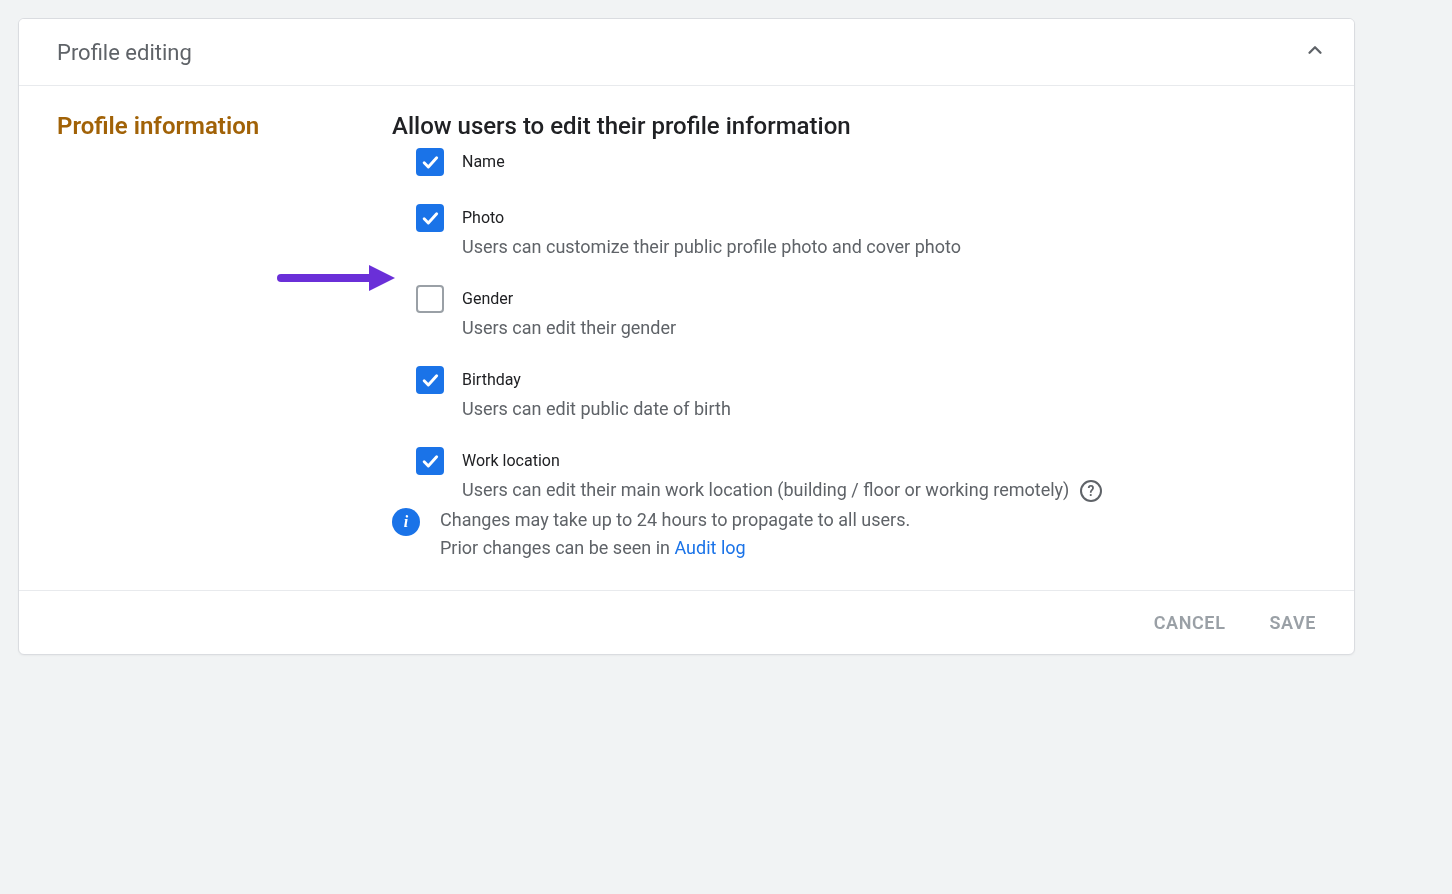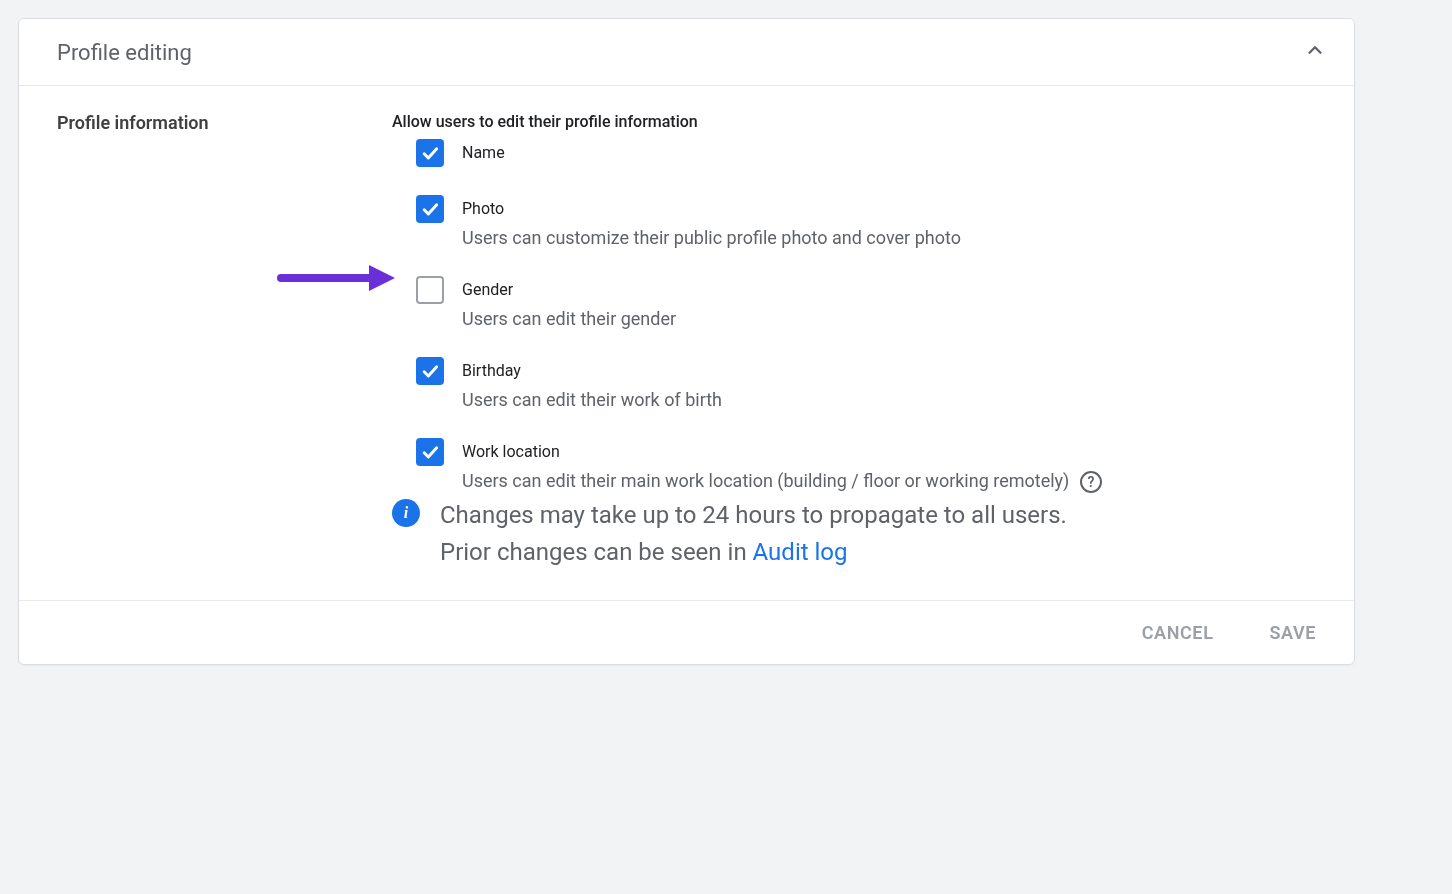--- a/index.html
+++ b/index.html
@@ -37,29 +37,29 @@
   }
   .chev { color: #5f6368; }
   .card-body {
     padding: 26px 28px 28px 38px;
     display: flex;
     position: relative;
   }
   .left-col {
     width: 335px;
     flex: 0 0 335px;
-    font-size: 18px;
+    font-size: 24px;
     font-weight: 600;
-    color: #404040;
+    color: #a16207;
   }
   .right-col {
     flex: 1;
   }
   .section-heading {
-    font-size: 16px;
+    font-size: 24px;
     font-weight: 500;
     margin: 0 0 8px 0;
     color: #202124;
   }
   .section-sub {
     font-size: 18px;
     color: #5f6368;
     margin-bottom: 28px;
   }
   a.link {
@@ -135,30 +135,30 @@
     justify-content:center;
     font-family: Georgia, serif;
     font-style: italic;
     font-weight: bold;
     font-size: 16px;
     flex: 0 0 28px;
     margin-right: 20px;
     margin-top: 2px;
   }
   .info-text {
-    font-size: 24px;
+    font-size: 18px;
     color: #5f6368;
     line-height: 1.55;
   }
   .card-footer {
     border-top: 1px solid #e8eaed;
     padding: 20px 32px;
     display: flex;
     justify-content: flex-end;
-    gap: 44px;
+    gap: 32px;
   }
   .btn {
     background: none;
     border: none;
     font-size: 18px;
     font-weight: 600;
     letter-spacing: 0.6px;
     color: #9aa0a6;
     cursor: pointer;
     font-family: inherit;
@@ -223,21 +223,21 @@
               </div>
             </div>
             <div class="option">
               <div class="checkbox checked">
                 <svg width="20" height="20" viewBox="0 0 24 24" fill="none" stroke="#fff" stroke-width="3.5" stroke-linecap="round" stroke-linejoin="round">
                   <polyline points="5 13 10 18 20 7"></polyline>
                 </svg>
               </div>
               <div class="opt-text">
                 <div class="opt-label">Birthday</div>
-                <div class="opt-desc">Users can edit their work of birth</div>
+                <div class="opt-desc">Users can edit public date of birth</div>
               </div>
             </div>
             <div class="option">
               <div class="checkbox checked">
                 <svg width="20" height="20" viewBox="0 0 24 24" fill="none" stroke="#fff" stroke-width="3.5" stroke-linecap="round" stroke-linejoin="round">
                   <polyline points="5 13 10 18 20 7"></polyline>
                 </svg>
               </div>
               <div class="opt-text">
                 <div class="opt-label">Work location</div>

